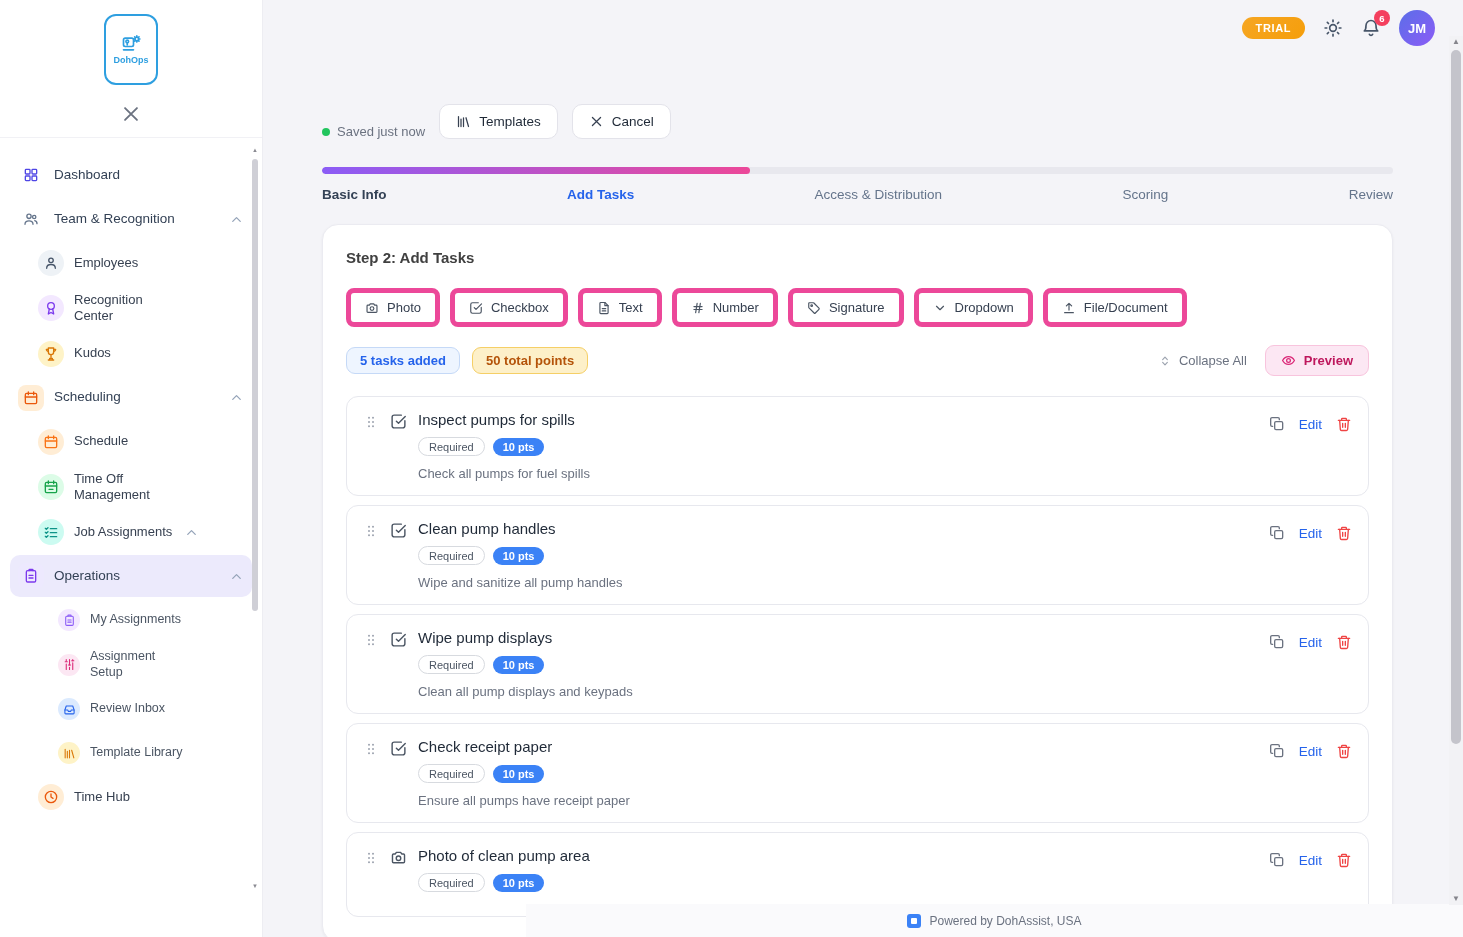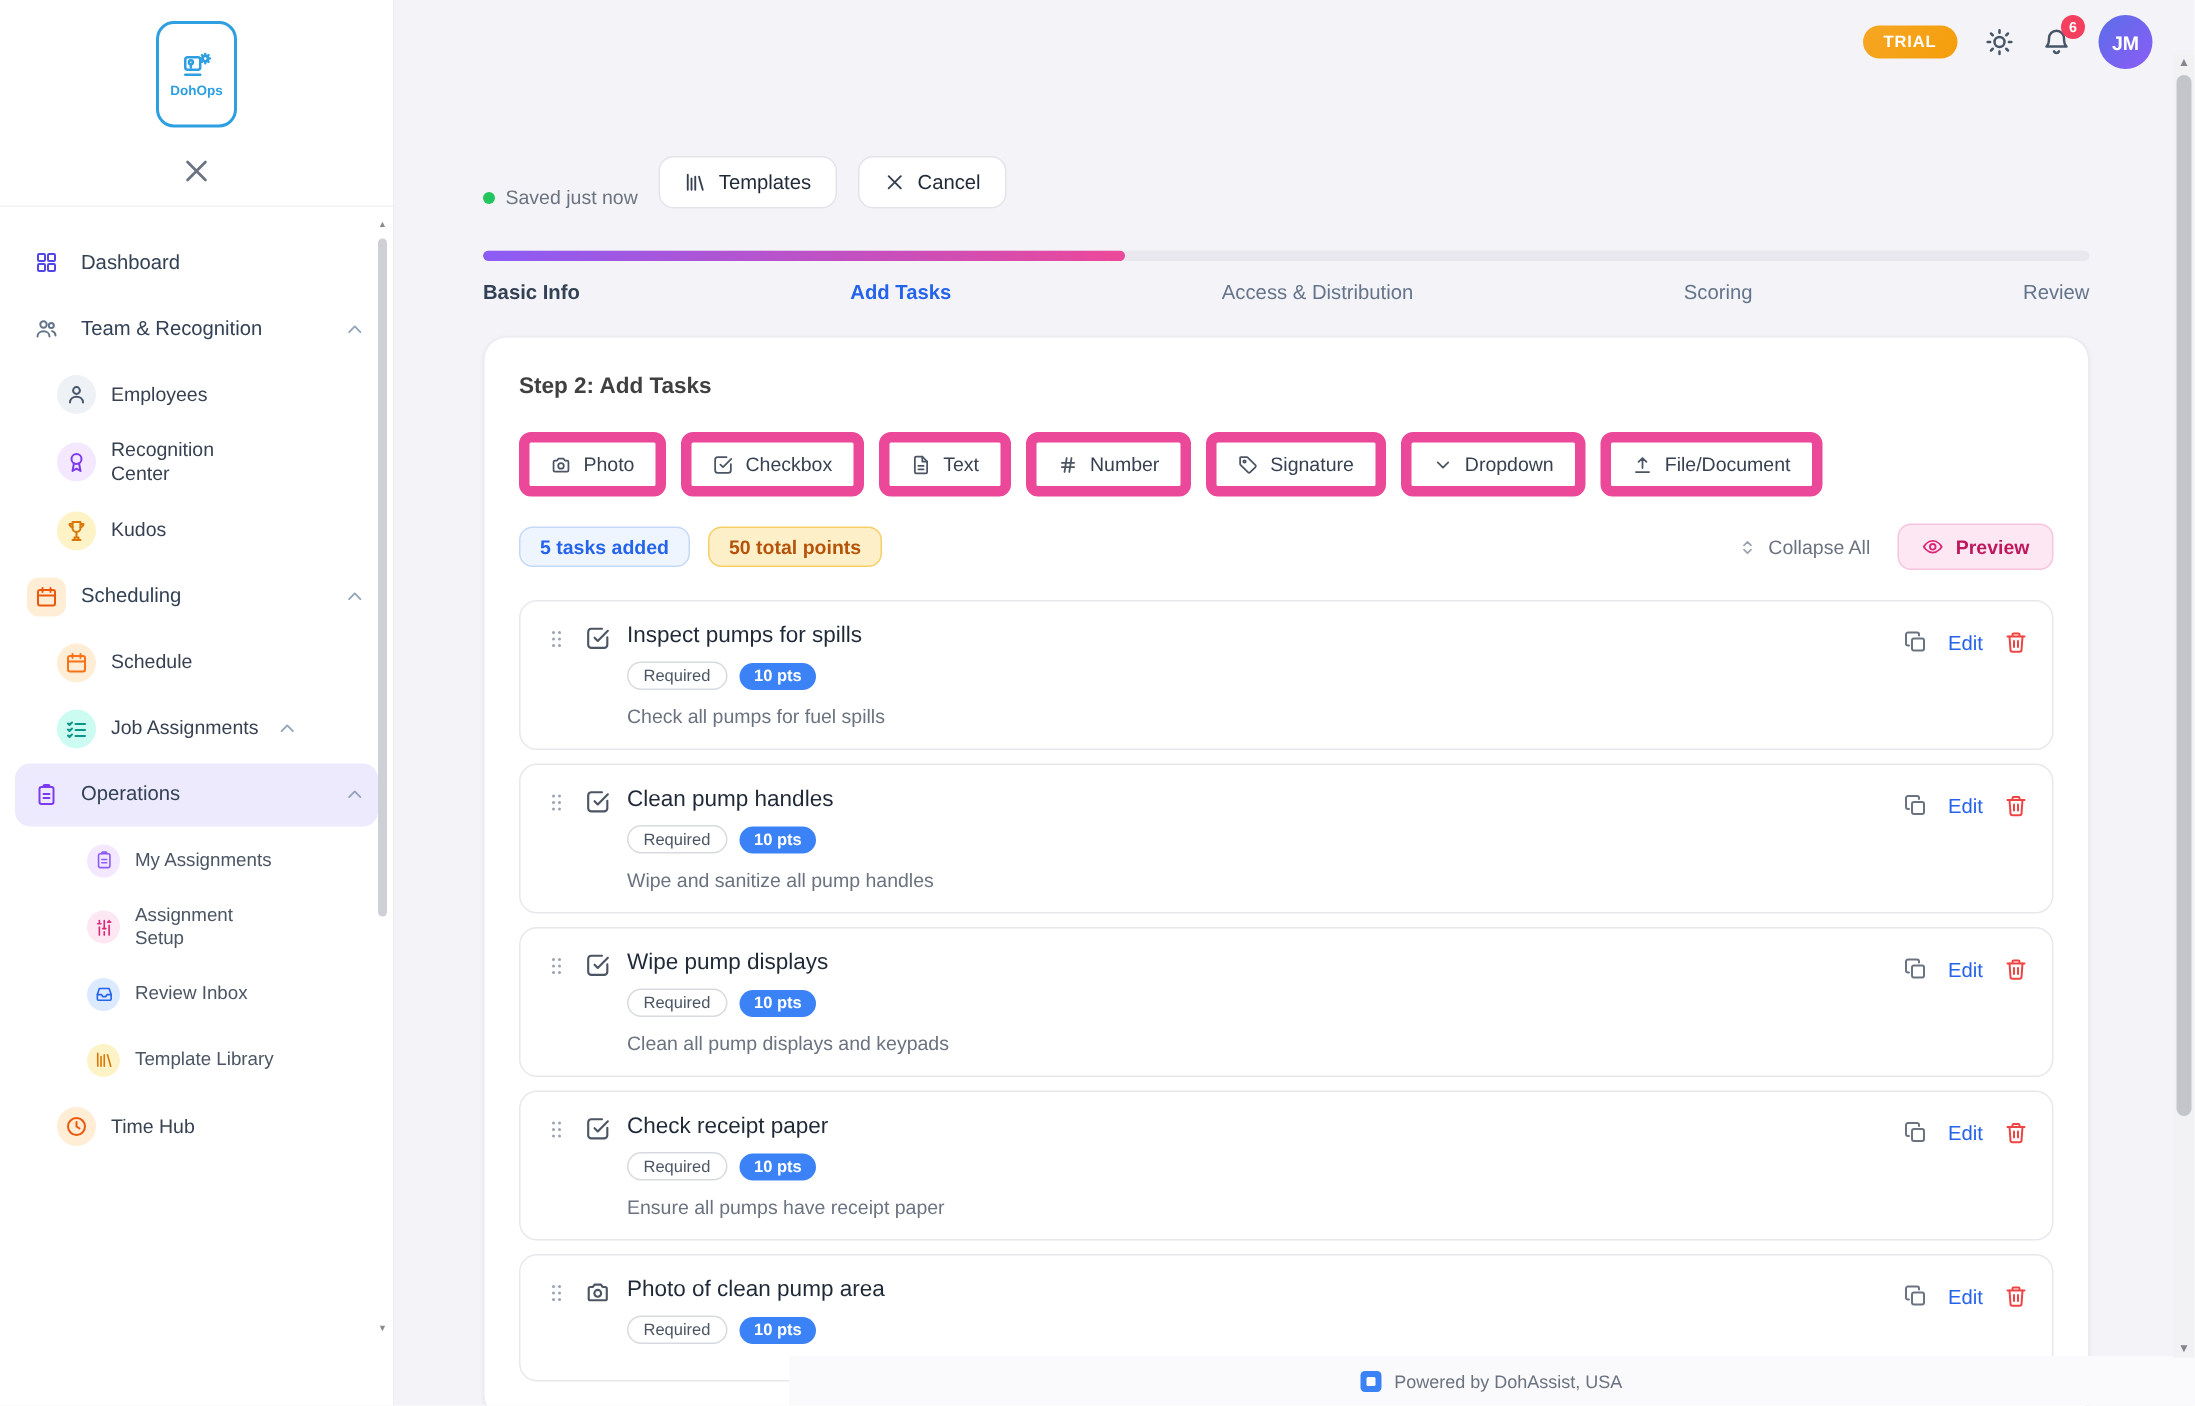--- a/index.html
+++ b/index.html
@@ -55,21 +55,21 @@
   .progress-fill{height:100%;border-radius:4px;background:linear-gradient(90deg,#8b5cf6,#ec4899)}
   .steps{display:flex;justify-content:space-between;margin-top:13px;font-size:13.5px;color:#64748b}
   .step{cursor:pointer}
   .step.completed{color:#334155;font-weight:600}
   .step.active{color:#2563eb;font-weight:600}
 
   
   .panel{margin-top:22px;background:#fff;border:1px solid #ebebf1;border-radius:16px;box-shadow:0 1px 3px rgba(16,24,40,.05);padding:24px 23px}
   .panel-title{font-size:15px;font-weight:700;color:#404040}
   .type-row{display:flex;gap:10px;margin-top:22px}
-  .type-btn{display:flex;align-items:center;gap:8px;border:7px solid #ec4899;background:#fff;border-radius:8px;padding:7px 14px;font-size:13px;color:#374151;cursor:pointer}
+  .type-btn{display:flex;align-items:center;gap:8px;border:5px solid #ec4899;background:#fff;border-radius:8px;padding:7px 14px;font-size:13px;color:#374151;cursor:pointer}
   .ticon{width:14px;height:14px;color:#4b5563}
   .meta-row{display:flex;align-items:center;margin-top:18px}
   .badge-tasks{border:1px solid #c5d9f7;background:#eef5ff;color:#2563eb;font-size:13px;font-weight:600;padding:5px 13px;border-radius:9px}
   .badge-points{border:1px solid #f5cf66;background:#fdf0c9;color:#b45309;font-size:13px;font-weight:700;padding:5px 13px;border-radius:9px;margin-left:12px}
   .meta-right{margin-left:auto;display:flex;align-items:center;gap:18px}
   .collapse{display:flex;align-items:center;gap:7px;font-size:13px;color:#6b7280;cursor:pointer;background:none;border:none}
   .cicon{width:14px;height:14px;color:#9ca3af}
   .preview{display:flex;align-items:center;gap:8px;background:#fce7f3;border:1px solid #f8c4dd;color:#be185d;font-size:13px;font-weight:600;padding:7px 15px;border-radius:9px;cursor:pointer}
   .picon{width:15px;height:15px;color:#db2777}
   .tasks{margin-top:20px;display:flex;flex-direction:column;gap:9px}
@@ -206,20 +206,31 @@
           <svg viewBox="0 0 24 24" fill="none" stroke="currentColor" stroke-width="2" stroke-linecap="round" stroke-linejoin="round">
             <rect x="3.5" y="5" width="17" height="15.5" rx="2"></rect>
             <path d="M8 3v4M16 3v4M3.5 10.5h17"></path>
           </svg>
         </span>
         <span class="nav-label">Schedule</span>
 
       </div>
 
 
+      <div class="nav-item level-1">
+        <span class="nav-chip iconwrap" style="background: rgb(220, 252, 231); color: rgb(22, 163, 74);">
+          <svg viewBox="0 0 24 24" fill="none" stroke="currentColor" stroke-width="2" stroke-linecap="round" stroke-linejoin="round">
+            <rect x="3.5" y="5" width="17" height="15.5" rx="2"></rect>
+            <path d="M8 3v4M16 3v4M3.5 10.5h17"></path>
+            <path d="M9 15.5h6"></path>
+          </svg>
+        </span>
+        <span class="nav-label">Time Off Management</span>
+
+      </div>
 
       <div class="nav-item level-1">
         <span class="nav-chip iconwrap" style="background: rgb(204, 251, 241); color: rgb(13, 148, 136);">
           <svg viewBox="0 0 24 24" fill="none" stroke="currentColor" stroke-width="2" stroke-linecap="round" stroke-linejoin="round">
             <path d="M3.5 6.5L5 8l2.5-2.5M3.5 12.5L5 14l2.5-2.5M3.5 18.5L5 20l2.5-2.5"></path>
             <path d="M11 7h9.5M11 13h9.5M11 19h9.5"></path>
           </svg>
         </span>
         <span class="nav-label">Job Assignments</span>
         <span class="nav-chev iconwrap">

